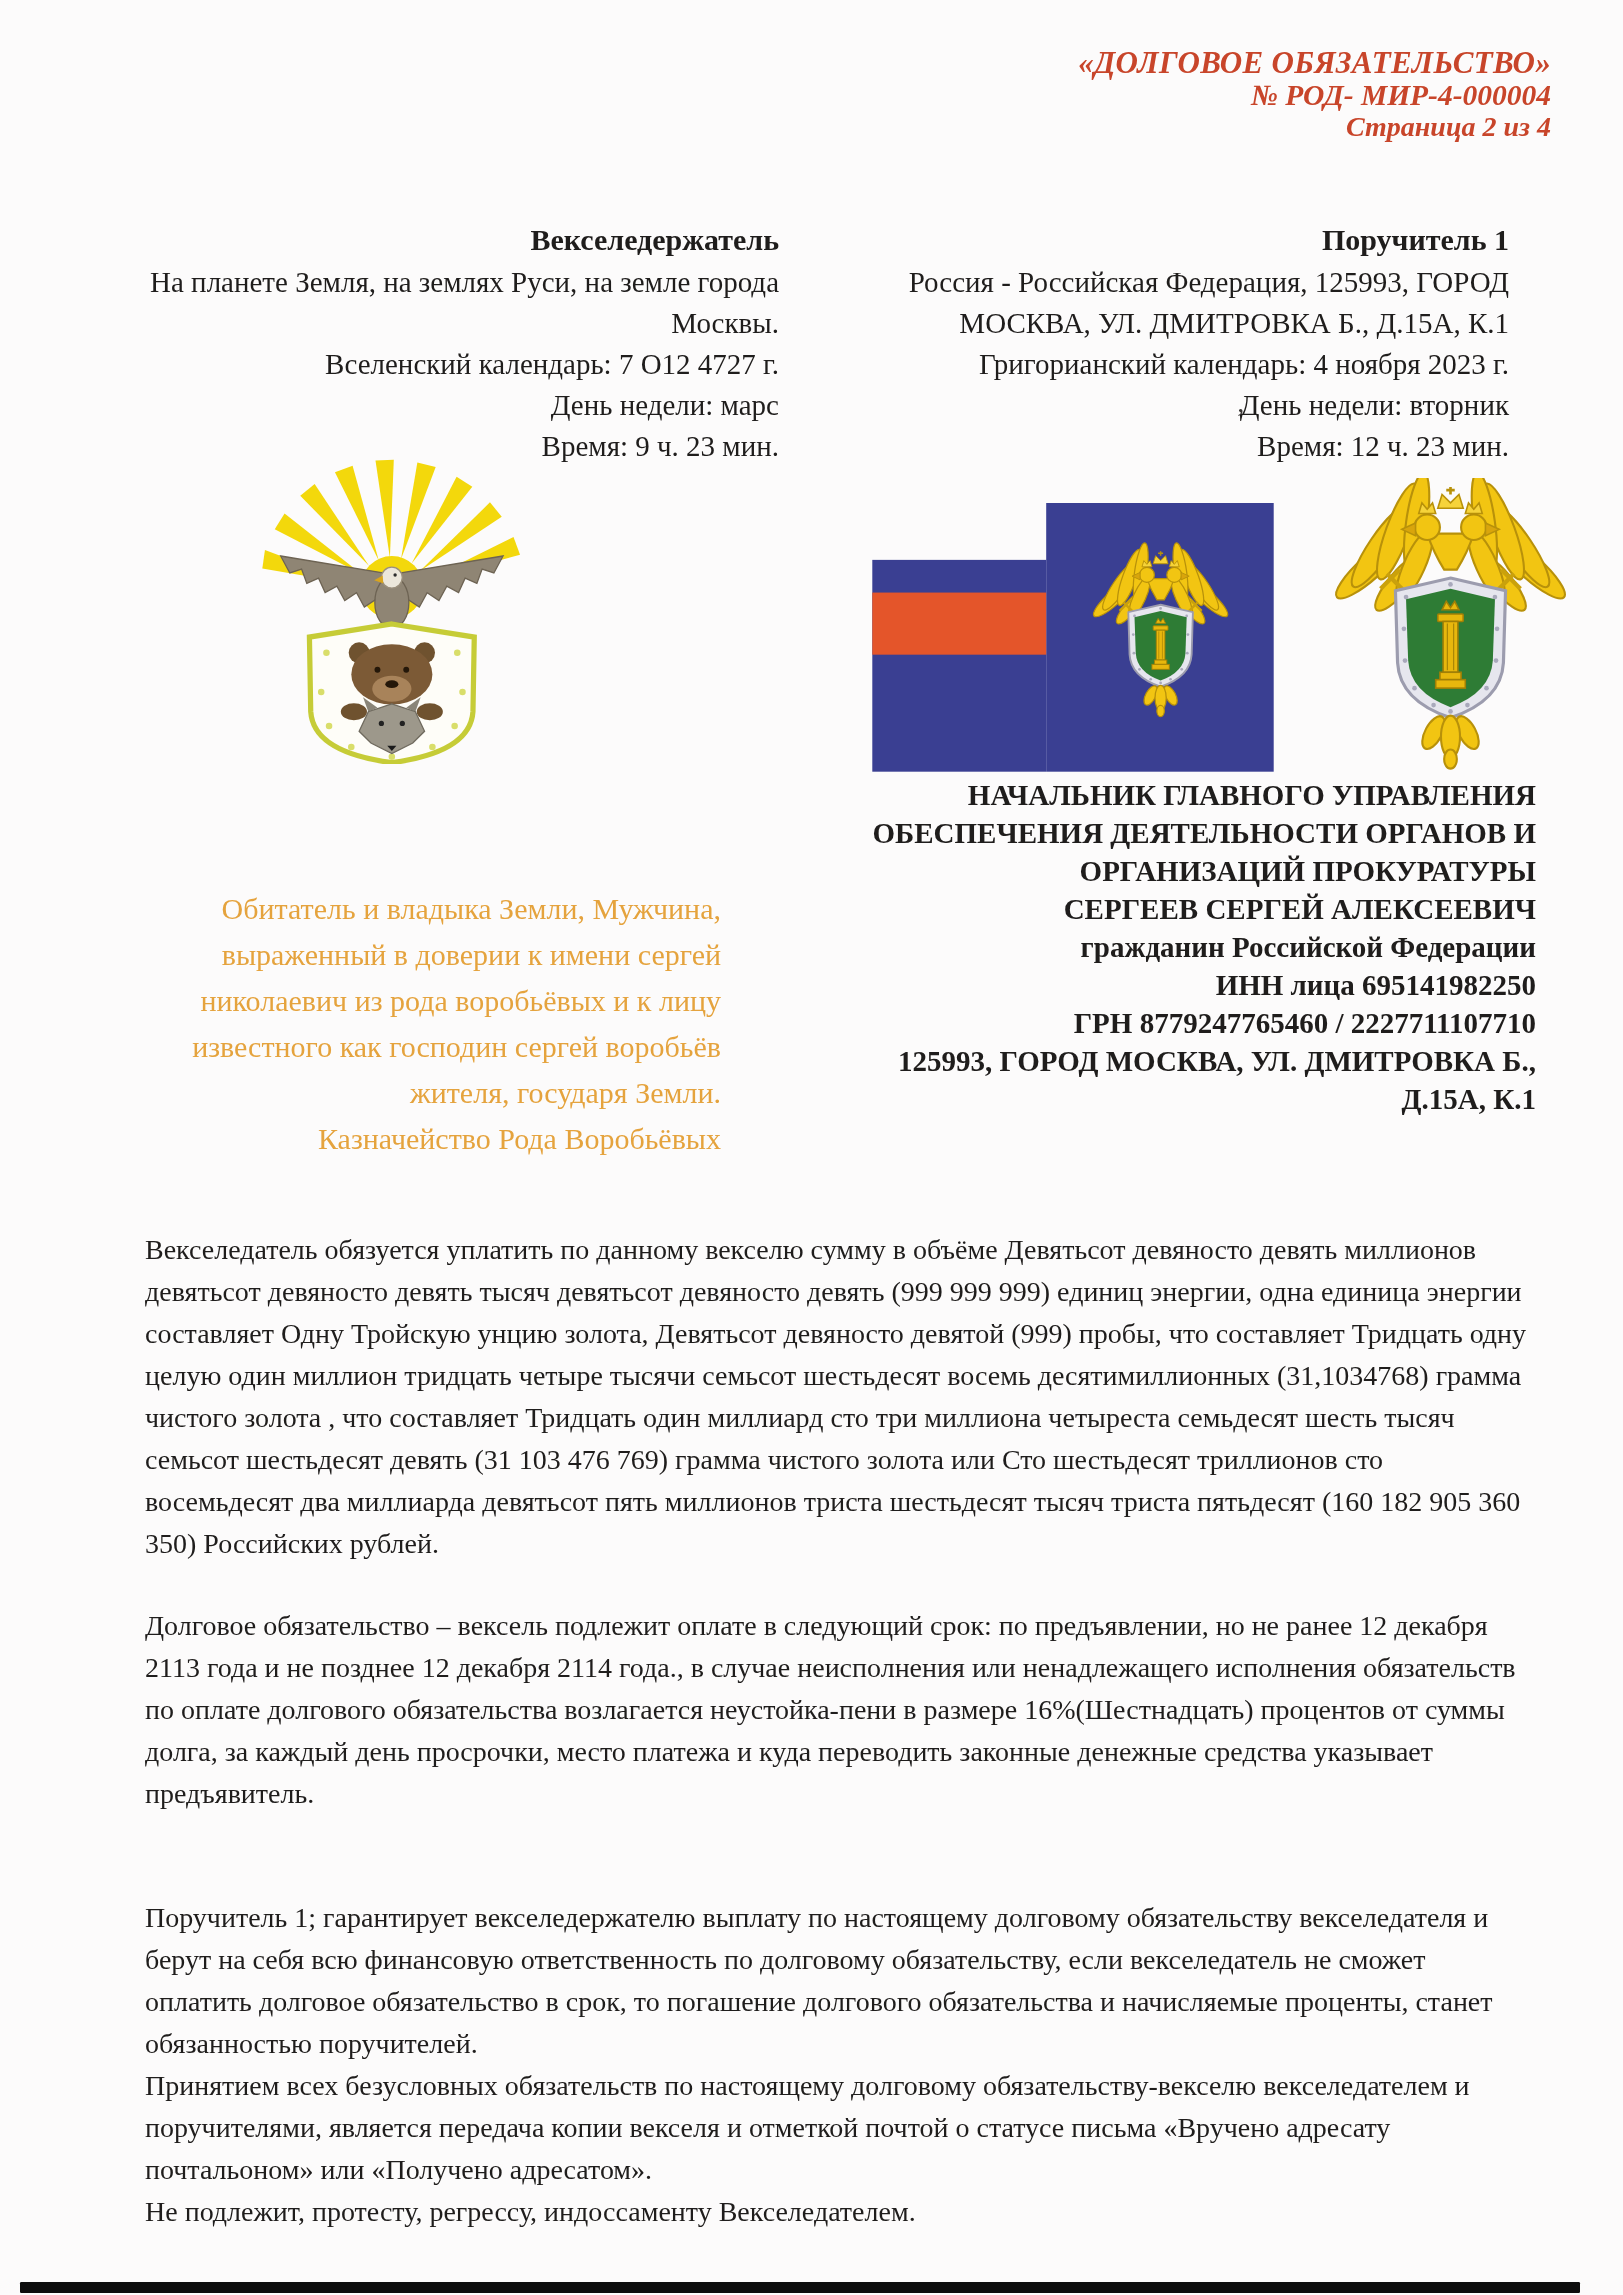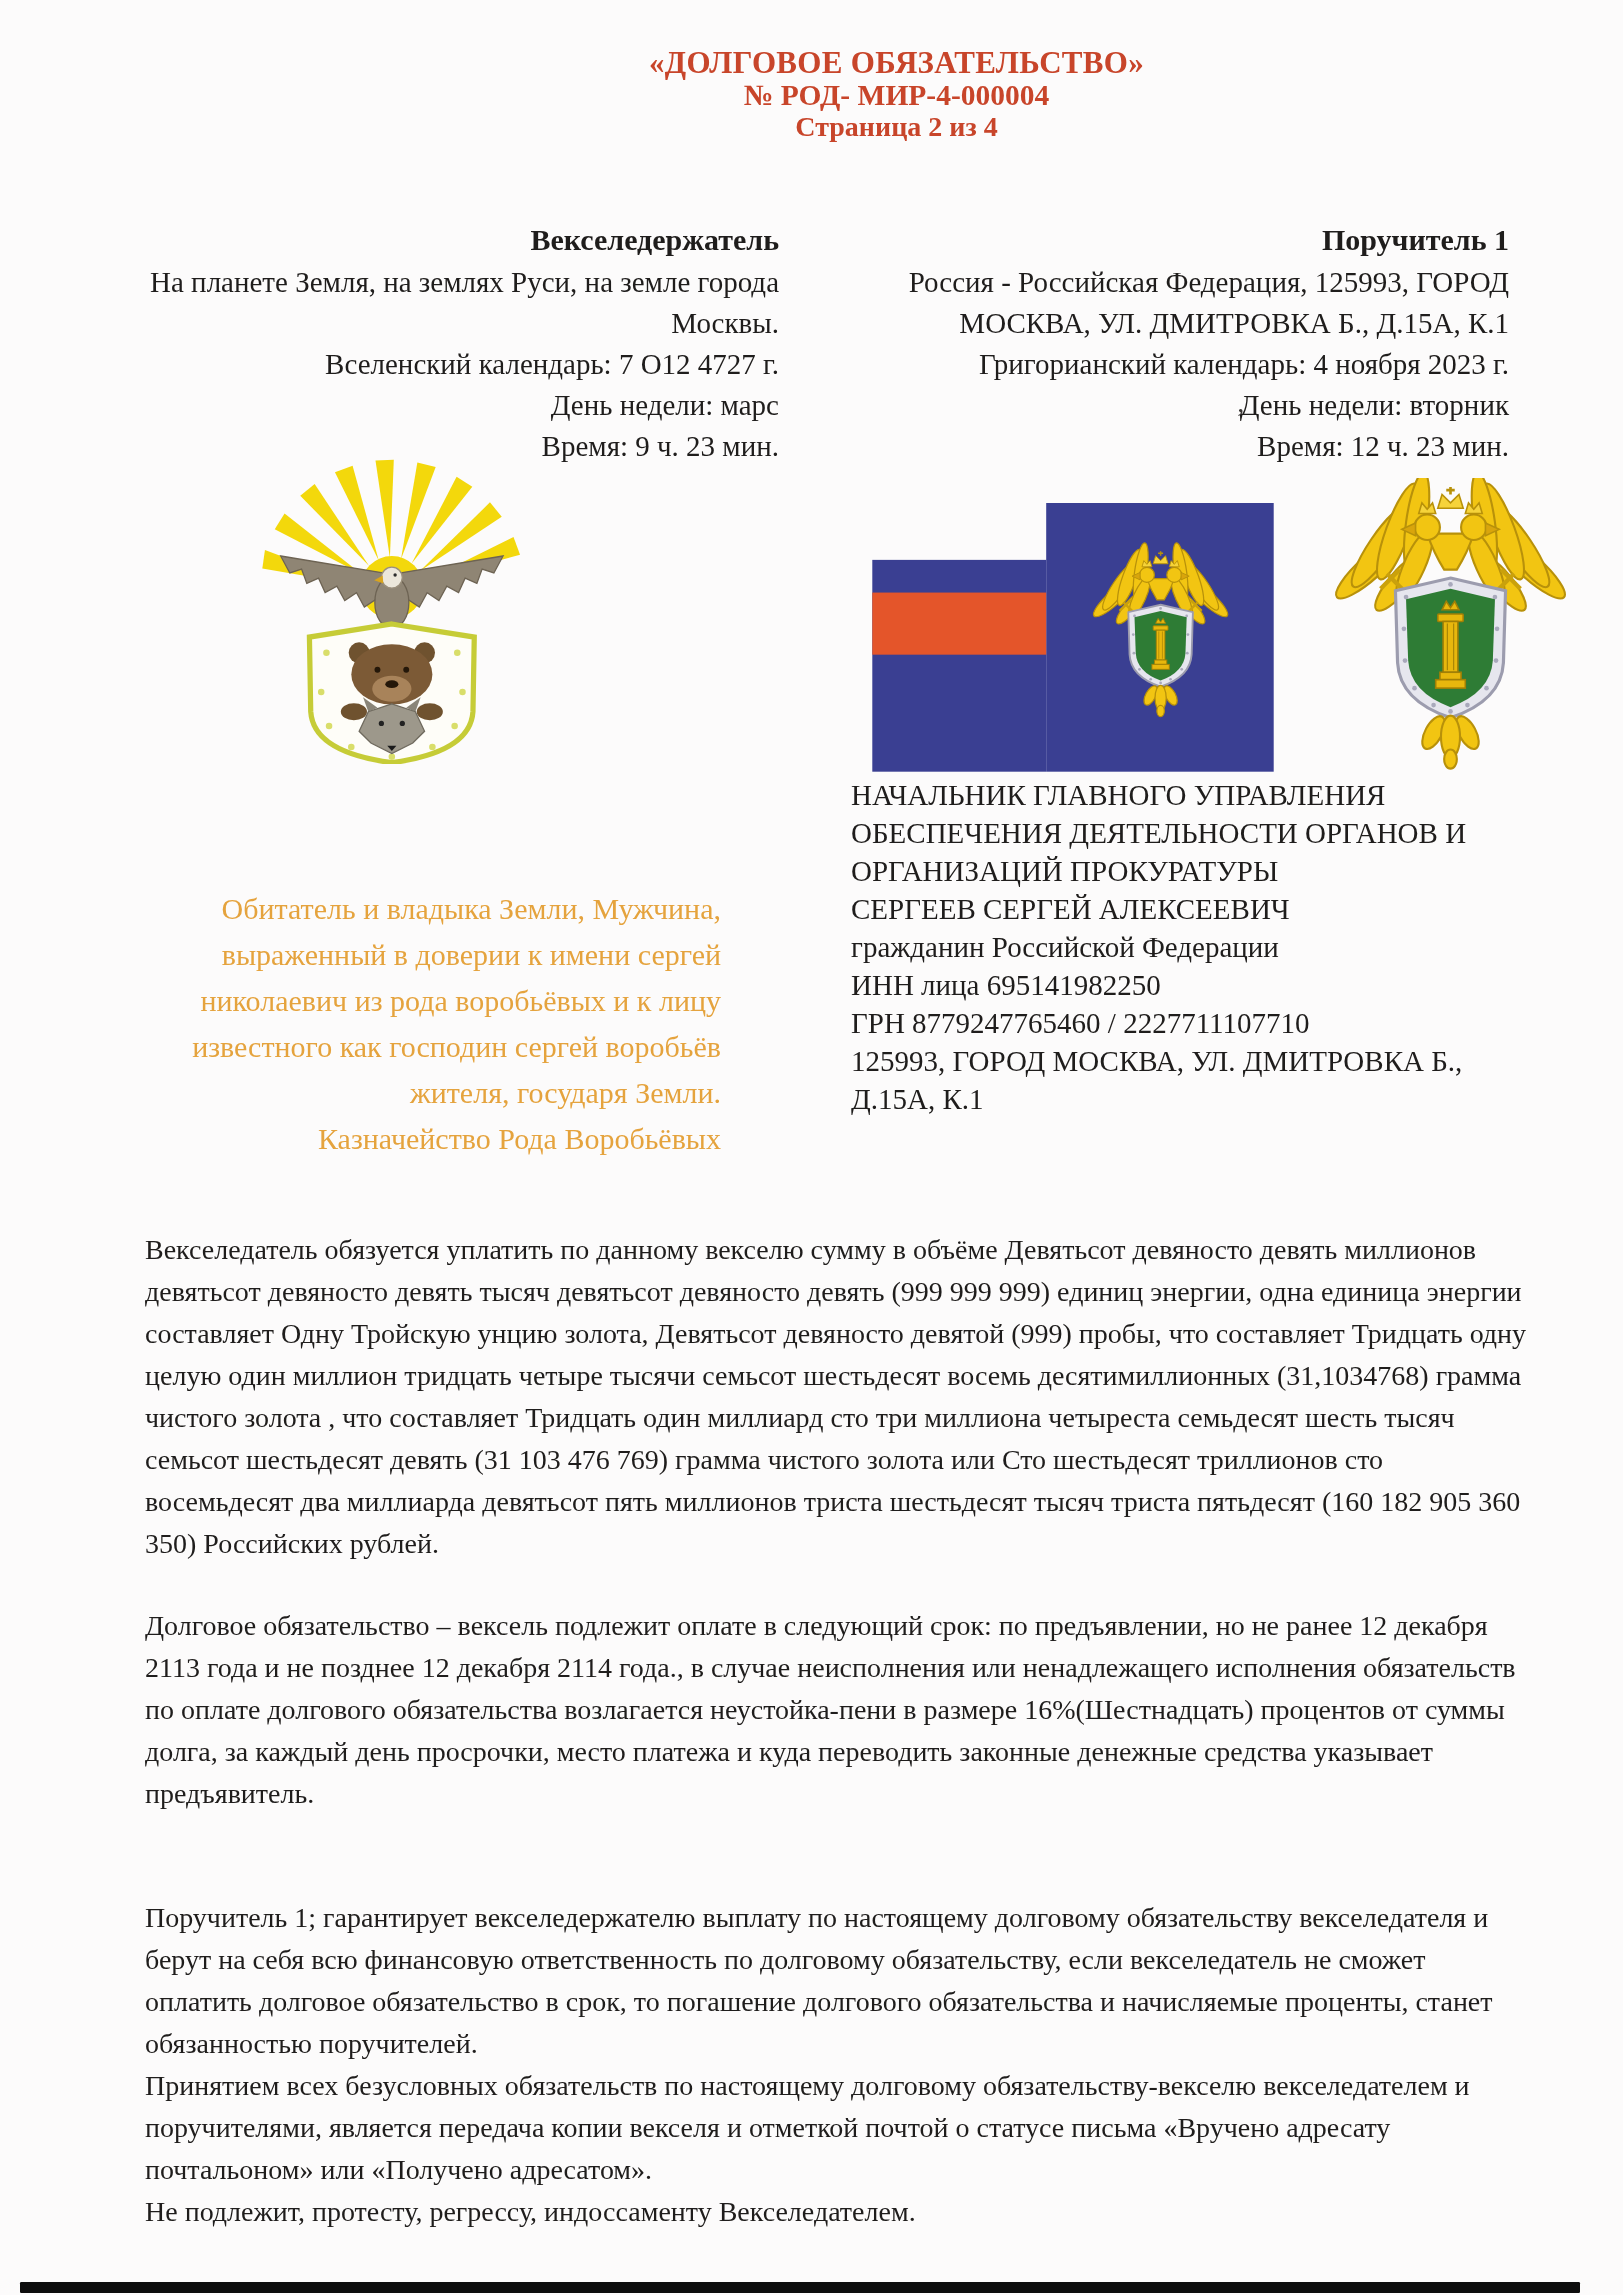--- a/index.html
+++ b/index.html
@@ -1,41 +1,41 @@
 <!DOCTYPE html>
 <html style="font-size:10.5px"><head>
 <meta charset="utf-8">
 <style>
   html,body{margin:0;padding:0;background:#e9e9e9;}
   .page{
     position:relative;width:1623px;height:2295px;background:#fcfbfb;
     font-family:"Liberation Serif","DejaVu Serif",serif;color:#1f1d1c;overflow:hidden;margin:0 auto;
   }
   
-  .doc-header{position:absolute;left:242px;top:46px;width:1309px;text-align:center;color:#c8452a;font-weight:bold;}
+  .doc-header{position:absolute;left:242px;top:46px;width:1309px;text-align:right;color:#c8452a;font-weight:bold;font-style:italic;}
   .doc-header .h1{font-size:31px;line-height:33px;letter-spacing:0.3px;}
   .doc-header .h2{font-size:29.5px;line-height:32px;}
   .doc-header .h3{font-size:28px;line-height:31px;}
   
   .col{position:absolute;text-align:right;font-size:29px;line-height:41px;}
   .col .col-title{font-weight:bold;font-size:30px;line-height:38px;margin-bottom:2.6px;margin-top:46px;}
   .holder-col{left:111px;top:175px;width:668px;}
   .guarantor-col{left:826px;top:175px;width:683px;}
   .stray-mark{position:absolute;left:1236px;top:387px;font-size:27.5px;color:#3a3634;}
   
   .emblem{position:absolute;}
   .holder-emblem{left:261px;top:416px;width:263px;height:348px;}
   .flag-emblem{left:872px;top:503px;width:402px;height:270px;}
   .guarantor-emblem{left:1327px;top:478px;width:247px;height:300px;}
   
   .holder-caption{position:absolute;left:131px;top:886px;width:590px;text-align:right;
     color:#e5a33d;font-size:30px;line-height:46px;}
   
-  .guarantor-details{position:absolute;left:851px;top:776px;width:685px;
-    font-size:29px;line-height:38px;}
+  .guarantor-details{position:absolute;left:851px;top:776px;width:685px;text-align:right;
+    font-size:29px;line-height:38px;font-weight:bold;}
   
   .body-par{position:absolute;left:145px;width:1390px;font-size:28px;line-height:42px;text-align:left;}
   .par1{top:1229px;}
   .par2{top:1605px;}
   .par3{top:1897px;}
   
   .scan-bar{position:absolute;left:19.6px;top:2282px;width:1560px;height:10.5px;background:#0d0d0d;border-radius:1.3px;}
   .defs-holder{position:absolute;width:0;height:0;}
 </style>
 </head>

